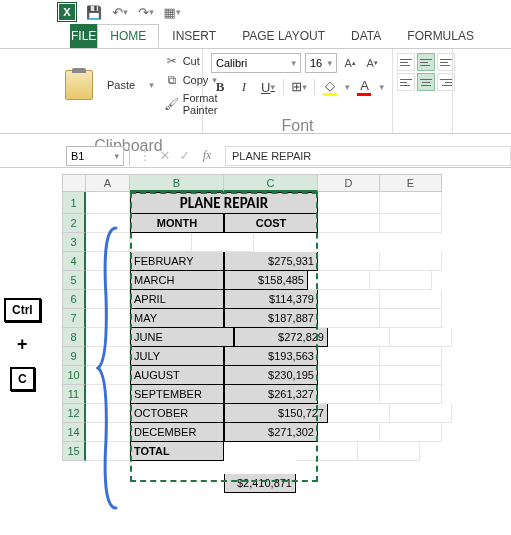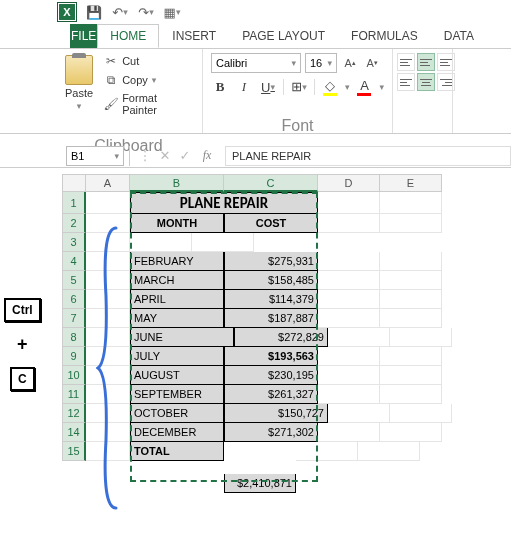--- a/index.html
+++ b/index.html
@@ -16,21 +16,21 @@
 .tab.file { background: #217346; color: #fff; padding: 4px 0; }
 .tab.active { color: #217346; border: 1px solid #ccc; border-bottom: 1px solid #fff; background: #fff; }
 
 
 .ribbon { height: 86px; background: #fff; border-top: 1px solid #ccc; border-bottom: 1px solid #ccc; display: flex; padding-left: 55px; }
 .ribbon-group { border-right: 1px solid #e0e0e0; padding: 4px 8px 2px 8px; display: flex; flex-direction: column; justify-content: space-between; }
 .ribbon-group-label { font-size: 16px; color: #888; text-align: center; margin-top: 20px; }
 
 .clipboard-group { width: 148px; }
 .clipboard-top { display: flex; gap: 6px; }
-.paste-btn { display: flex; flex-direction: column; align-items: center; gap: 2px; cursor: pointer; padding: 2px; }
+.paste-btn { display: flex; align-items: center; gap: 14px; cursor: pointer; padding: 2px; }
 .paste-ico { width: 28px; height: 30px; background: linear-gradient(#f7e7b8, #e8c86a); border: 1px solid #b89a4a; border-radius: 2px; position: relative; }
 .paste-ico::after { content: ""; position: absolute; top: -3px; left: 6px; width: 14px; height: 5px; background: #888; border-radius: 2px 2px 0 0; }
 .paste-lbl { font-size: 11px; color: #333; }
 .clip-actions { display: flex; flex-direction: column; gap: 3px; font-size: 11px; color: #333; }
 .clip-row { display: flex; align-items: center; gap: 4px; cursor: pointer; padding: 1px 3px; }
 .mini-ico { width: 14px; height: 14px; display: inline-flex; align-items: center; justify-content: center; font-size: 12px; color: #555; }
 
 .font-group { width: 190px; }
 .font-row1 { display: flex; gap: 4px; align-items: center; margin-bottom: 4px; }
 .font-name { width: 90px; height: 20px; border: 1px solid #bbb; font-size: 11px; padding: 0 4px; background: #fff; display: flex; align-items: center; justify-content: space-between; }
@@ -102,22 +102,22 @@
   <div class="qat-ico">↶ <span class="dd">▾</span></div>
   <div class="qat-ico">↷ <span class="dd">▾</span></div>
   <div class="qat-ico">▦<span class="dd">▾</span></div>
 </div>
 
 <div class="tabs">
   <div class="tab file">FILE</div>
   <div class="tab active">HOME</div>
   <div class="tab">INSERT</div>
   <div class="tab">PAGE LAYOUT</div>
+  <div class="tab">DATA</div>
   <div class="tab">FORMULAS</div>
-  <div class="tab">DATA</div>
 </div>
 
 <div class="ribbon">
   <div class="ribbon-group clipboard-group">
     <div class="clipboard-top">
       <div class="paste-btn">
         <div class="paste-ico"></div>
         <div class="paste-lbl">Paste</div>
         <span class="dd">▾</span>
       </div>
@@ -267,21 +267,21 @@
           <div class="cell colA" style="width: 44px;"></div>
           <div class="cell gray colB" style="width: 94px;">FEBRUARY</div>
           <div class="cell gray cost colC" style="width: 94px;">$275,931</div>
           <div class="cell colD" style="width: 62px;"></div>
           <div class="cell colE" style="width: 62px;"></div>
         </div>
         <div class="row ">
           <div class="rowhdr sel">5</div>
           <div class="cell colA" style="width: 44px;"></div>
           <div class="cell gray colB" style="width: 94px;">MARCH</div>
-          <div class="cell gray cost colC" style="width: 94px;">$158,485</div>
+          <div class="cell gray cost colC" style="width: 84px;">$158,485</div>
           <div class="cell colD" style="width: 62px;"></div>
           <div class="cell colE" style="width: 62px;"></div>
         </div>
         <div class="row ">
           <div class="rowhdr sel">6</div>
           <div class="cell colA" style="width: 44px;"></div>
           <div class="cell gray colB" style="width: 94px;">APRIL</div>
           <div class="cell gray cost colC" style="width: 94px;">$114,379</div>
           <div class="cell colD" style="width: 62px;"></div>
           <div class="cell colE" style="width: 62px;"></div>
@@ -299,21 +299,21 @@
           <div class="cell colA" style="width: 44px;"></div>
           <div class="cell gray colB" style="width: 104px;">JUNE</div>
           <div class="cell gray cost colC" style="width: 94px;">$272,829</div>
           <div class="cell colD" style="width: 62px;"></div>
           <div class="cell colE" style="width: 62px;"></div>
         </div>
         <div class="row ">
           <div class="rowhdr sel">9</div>
           <div class="cell colA" style="width: 44px;"></div>
           <div class="cell gray colB" style="width: 94px;">JULY</div>
-          <div class="cell gray cost colC" style="width: 94px; font-weight: bold;">$193,563</div>
+          <div class="cell gray cost colC" style="width: 94px;">$193,563</div>
           <div class="cell colD" style="width: 62px;"></div>
           <div class="cell colE" style="width: 62px;"></div>
         </div>
         <div class="row ">
           <div class="rowhdr sel">10</div>
           <div class="cell colA" style="width: 44px;"></div>
           <div class="cell gray colB" style="width: 94px;">AUGUST</div>
           <div class="cell gray cost colC" style="width: 94px;">$230,195</div>
           <div class="cell colD" style="width: 62px;"></div>
           <div class="cell colE" style="width: 62px;"></div>

